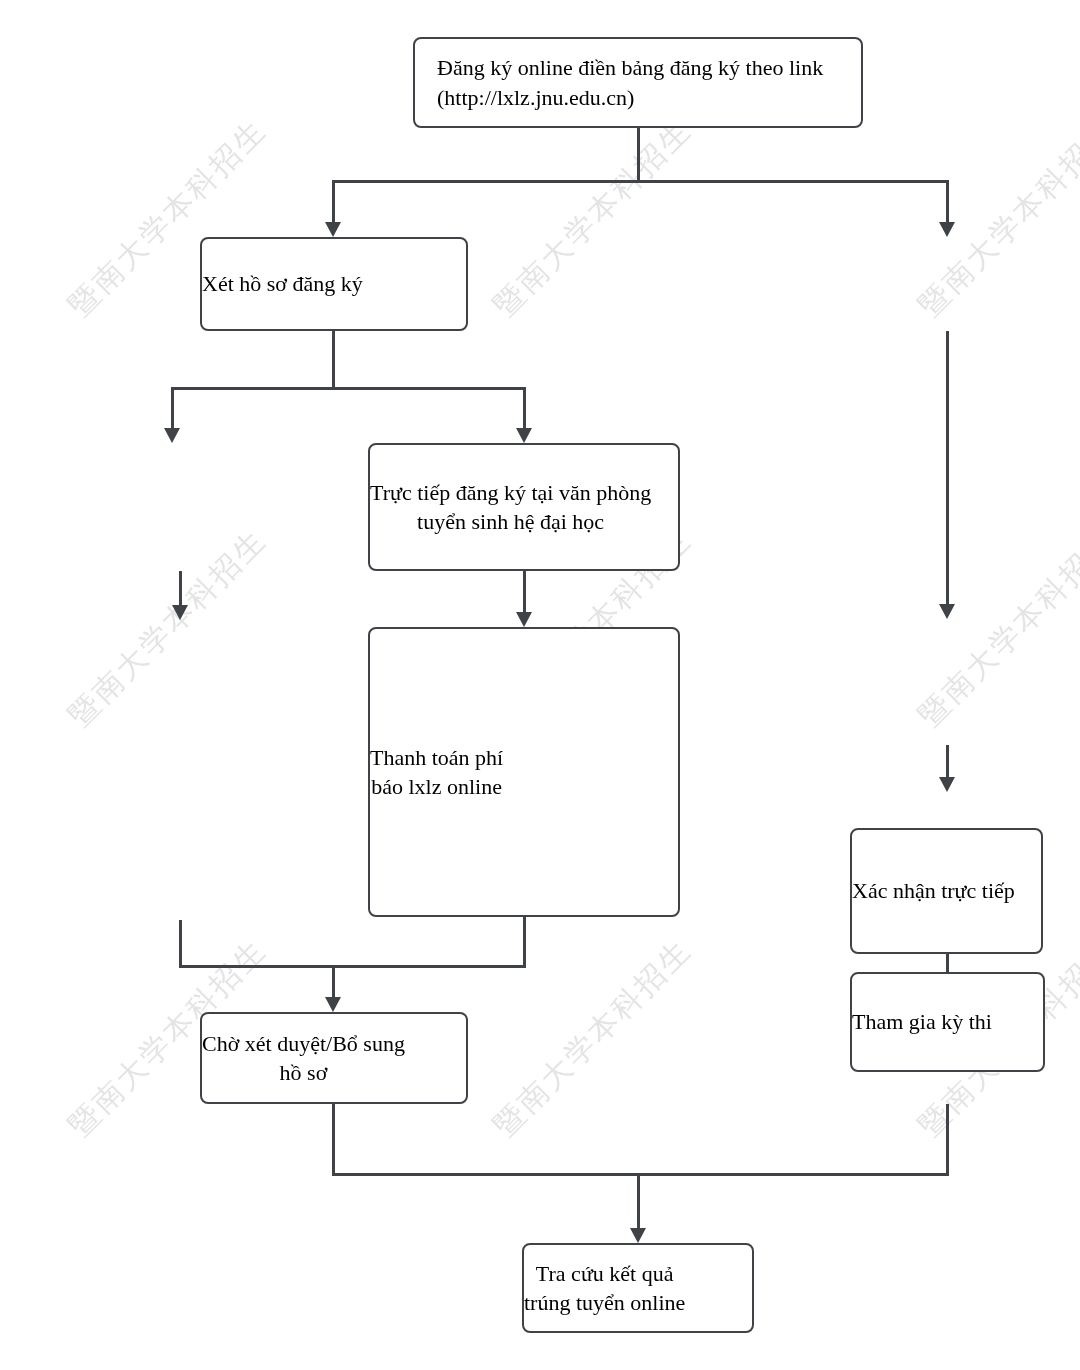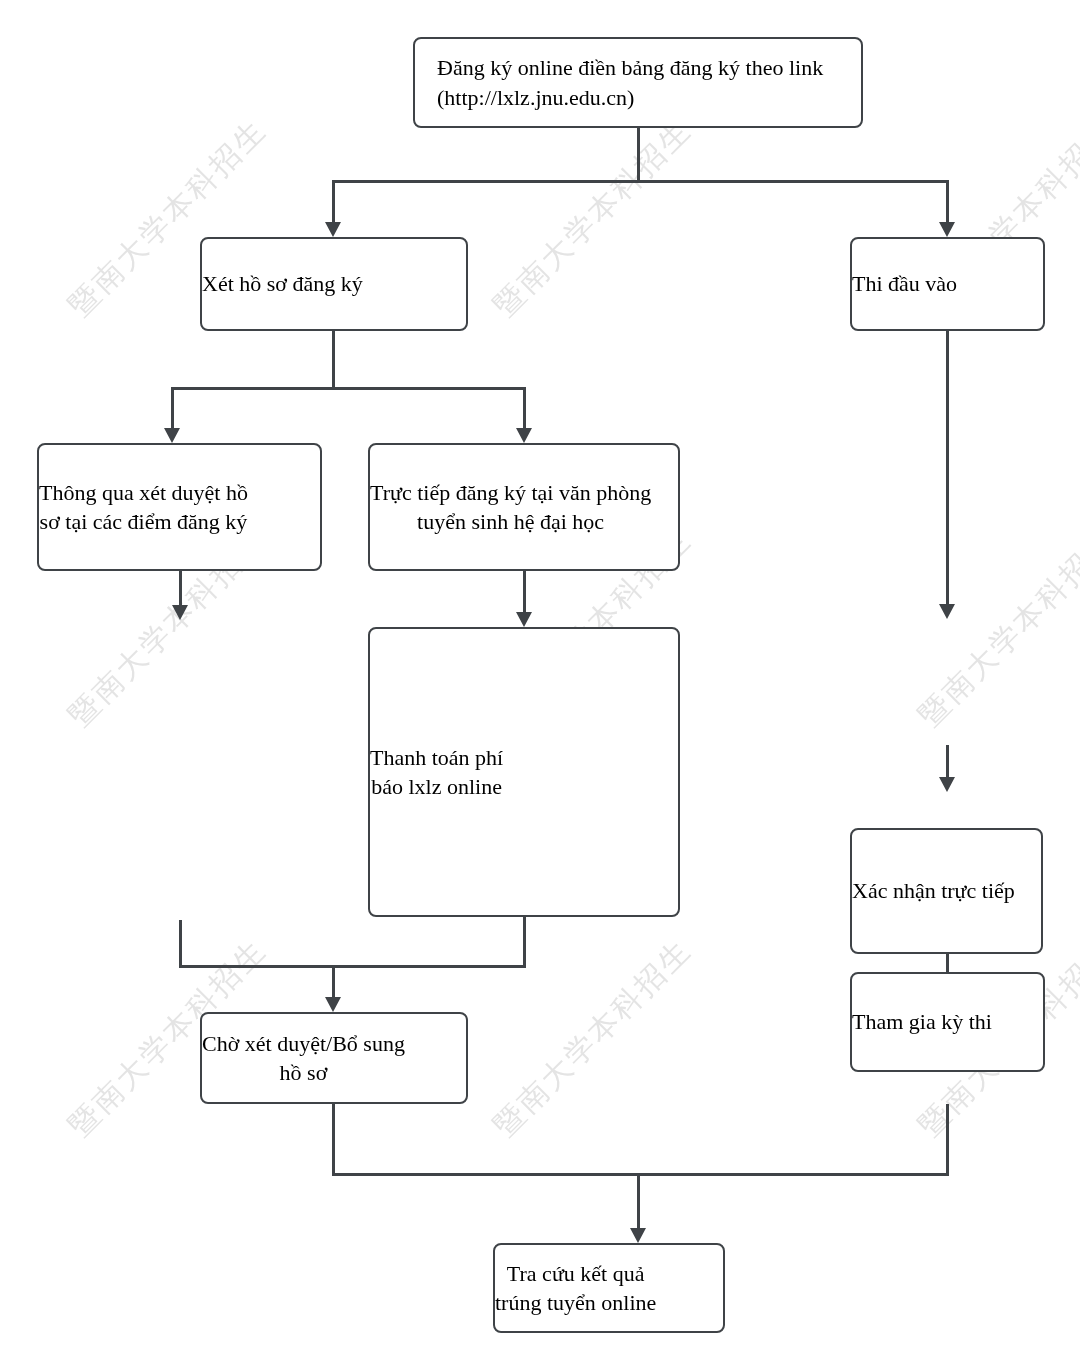--- a/index.html
+++ b/index.html
@@ -86,28 +86,21 @@
 
   <div class="node" id="b1" style="left:413px;top:37px;width:450px;height:91px">
     <div class="node-label align-left">Đăng ký online điền bảng đăng ký theo link
 (http://lxlz.jnu.edu.cn)</div>
   </div>
 
   <div class="node" style="left:200px;top:237px;width:268px;height:94px">
     <div class="node-label">Xét hồ sơ đăng ký</div>
   </div>
 
-  <div class="node" style="left:850px;top:237px;width:195px;height:94px">
-    <div class="node-label">Thi đầu vào</div>
-  </div>
 
-  <div class="node" style="left:37px;top:443px;width:285px;height:128px">
-    <div class="node-label">Thông qua xét duyệt hồ
-sơ tại các điểm đăng ký</div>
-  </div>
 
   <div class="node" style="left:368px;top:443px;width:312px;height:128px">
     <div class="node-label">Trực tiếp đăng ký tại văn phòng
 tuyển sinh hệ đại học</div>
   </div>
 
 
   <div class="node" style="left:368px;top:627px;width:312px;height:290px">
     <div class="node-label">Thanh toán phí
 báo lxlz online</div>
@@ -120,18 +113,18 @@
 
   <div class="node" style="left:850px;top:972px;width:195px;height:100px">
     <div class="node-label">Tham gia kỳ thi</div>
   </div>
 
   <div class="node" style="left:200px;top:1012px;width:268px;height:92px">
     <div class="node-label">Chờ xét duyệt/Bổ sung
 hồ sơ</div>
   </div>
 
-  <div class="node" style="left:493px;top:1243px;width:232px;height:90px">
+  <div class="node" style="left:522px;top:1243px;width:232px;height:90px">
     <div class="node-label">Tra cứu kết quả
 trúng tuyển online</div>
   </div>
 
 </div>
 
 </body></html>

